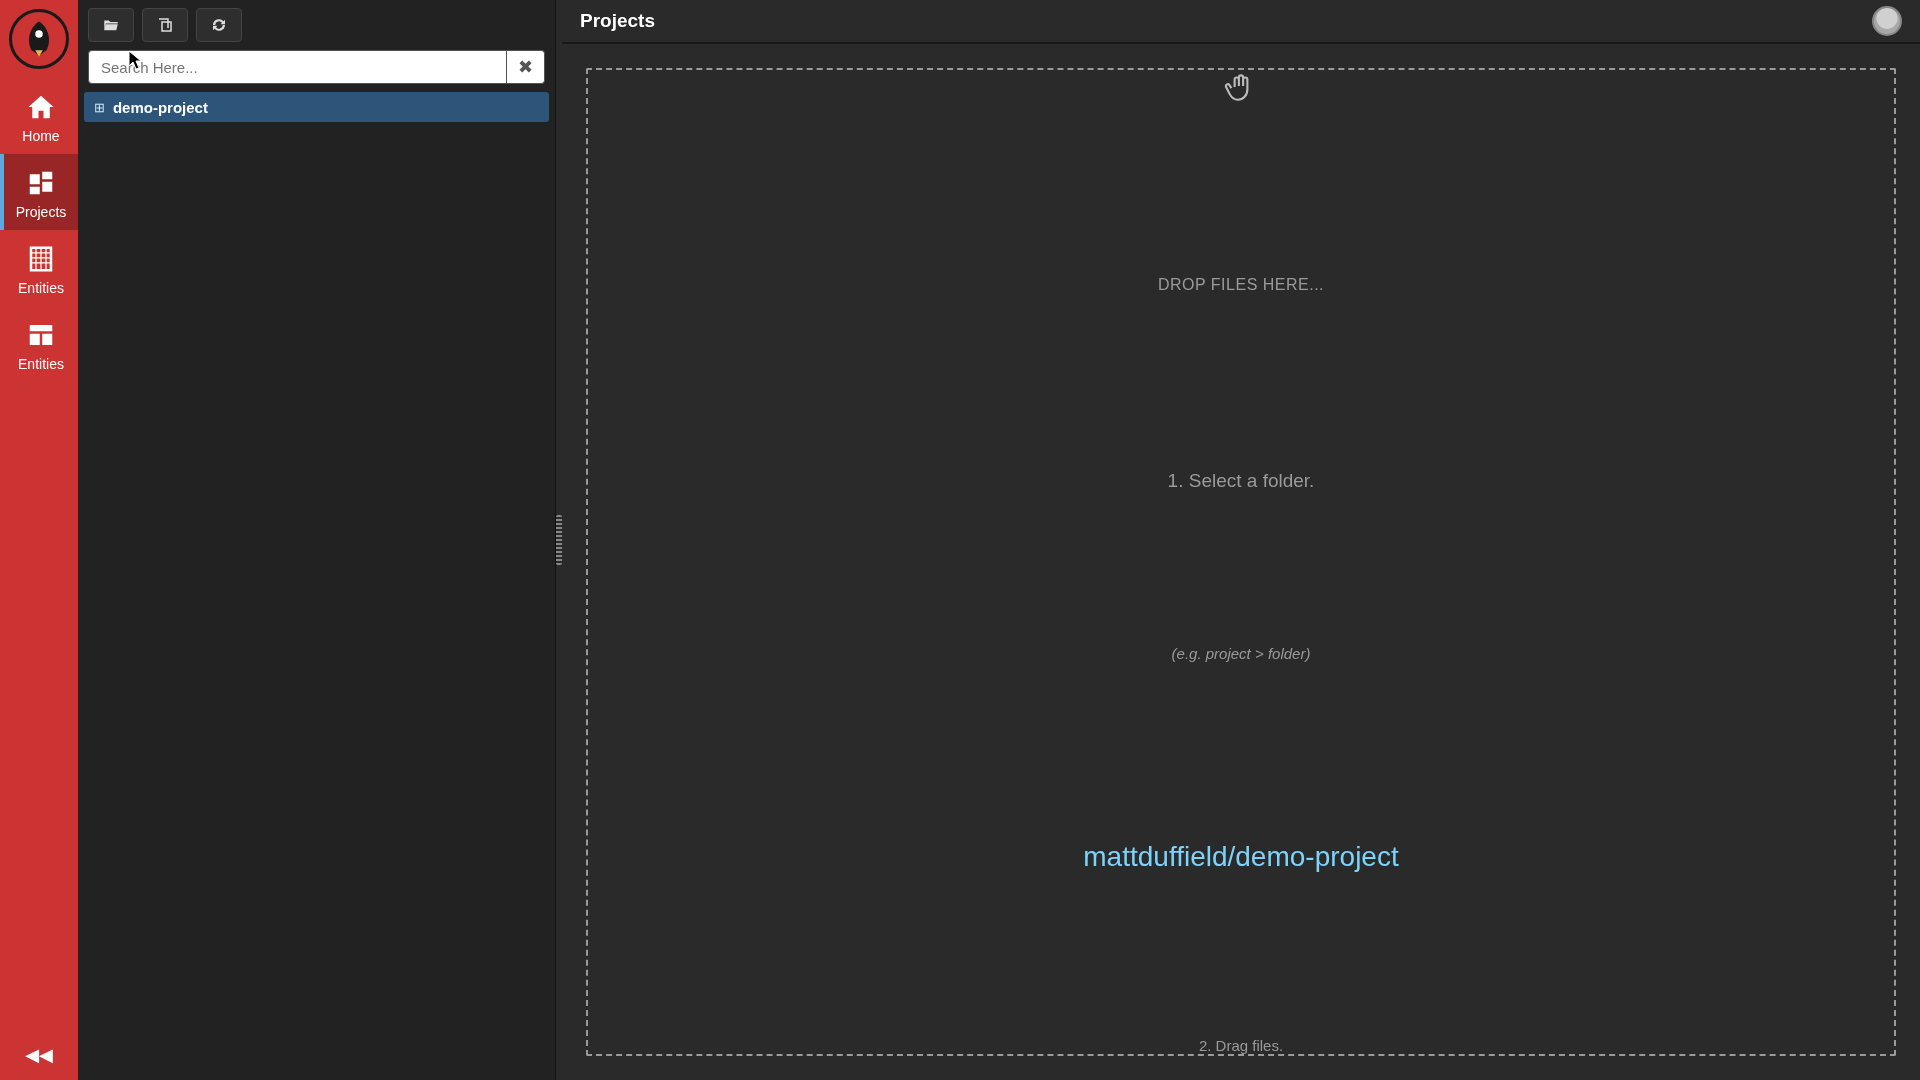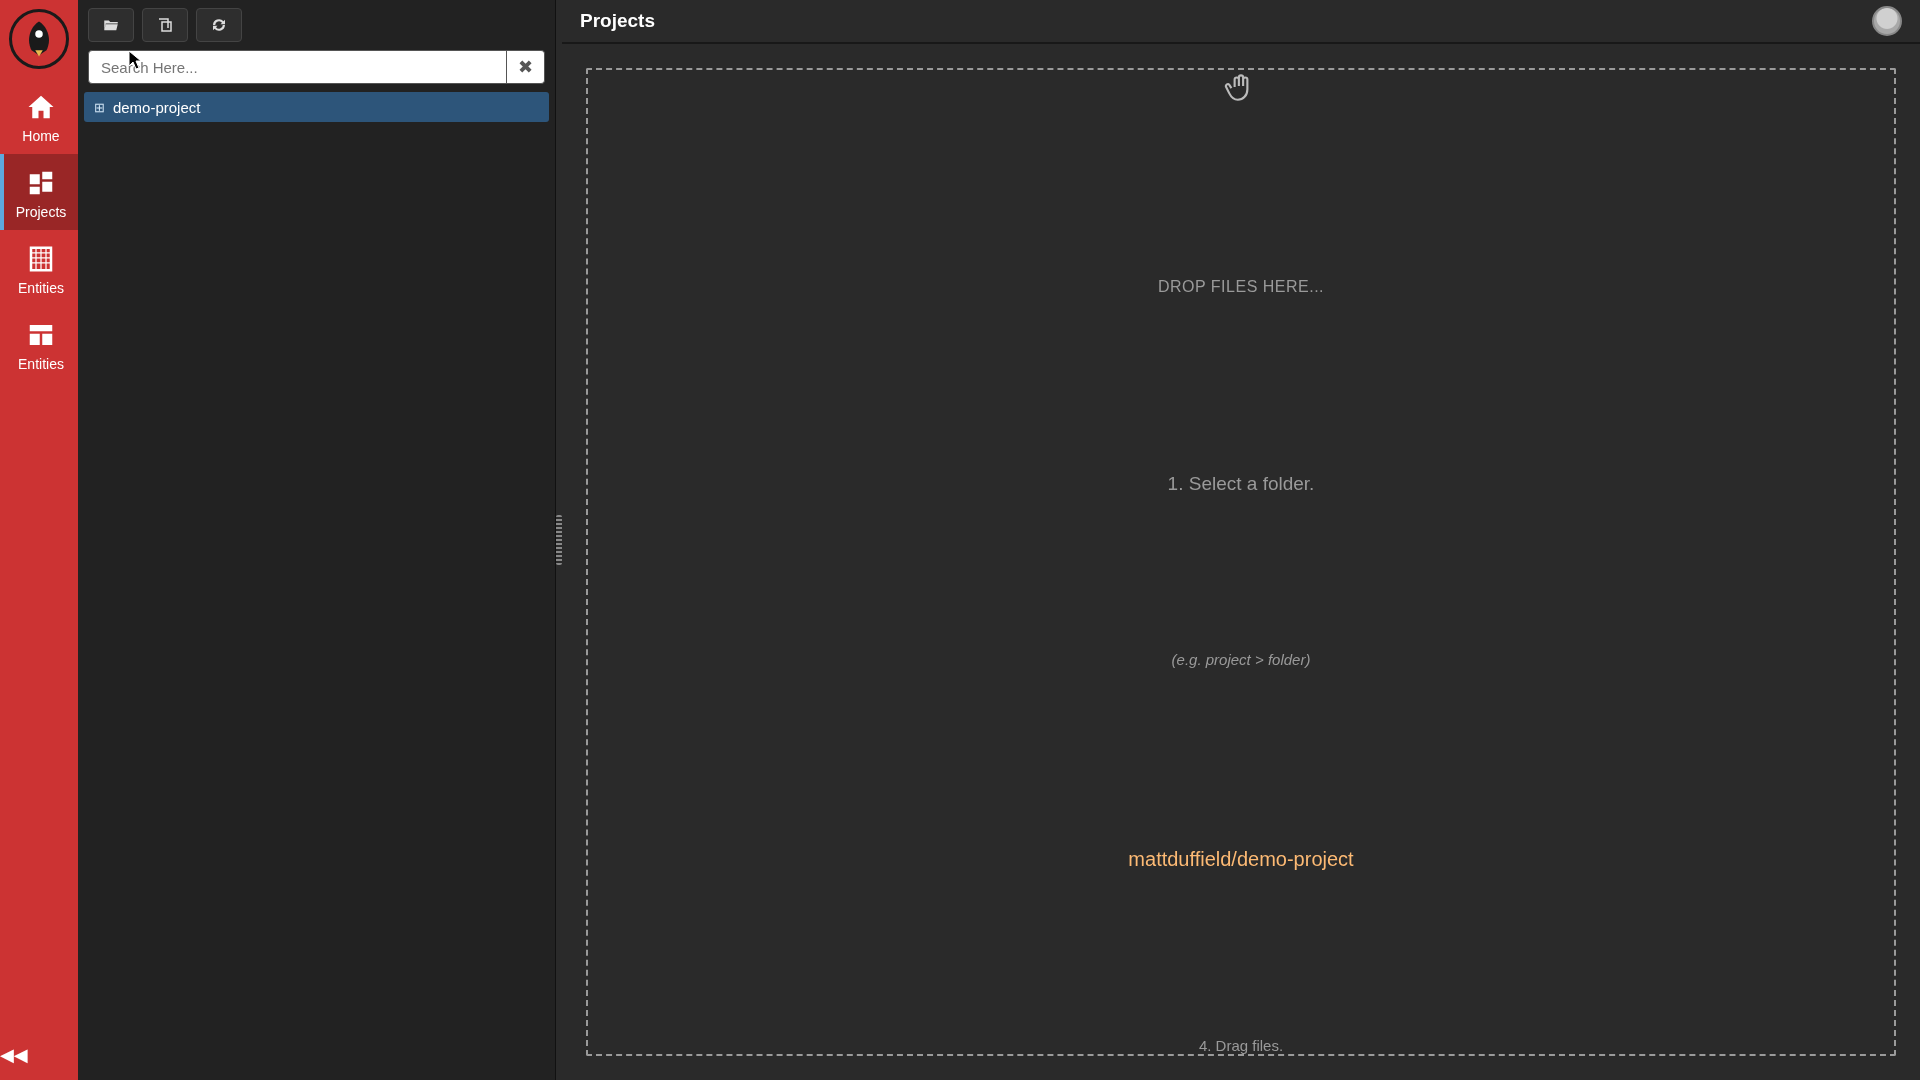--- a/index.html
+++ b/index.html
@@ -15,21 +15,21 @@
 
   
   .nav-rail {
     position: absolute;
     left: 0; top: 0;
     width: 78px;
     height: 100%;
     background: #cc3333;
     display: flex;
     flex-direction: column;
-    align-items: flex-start;
+    align-items: center;
   }
   .logo-wrap {
     position: relative;
     width: 78px;
     height: 78px;
     display: flex;
     align-items: center;
     justify-content: center;
   }
   .logo {
@@ -131,21 +131,21 @@
     border-radius: 3px;
     font-size: 15px;
     cursor: pointer;
     gap: 8px;
   }
   .tree-item .exp-icon {
     font-size: 13px;
     line-height: 1;
     color: #cfe3f4;
   }
-  .tree-item span.name { font-weight: 400; }
+  .tree-item span.name { font-weight: 700; }
 
   
   .grip {
     position: absolute;
     left: 556px;
     top: 50%;
     transform: translateY(-50%);
     width: 6px;
     height: 50px;
     background: repeating-linear-gradient(
@@ -207,22 +207,22 @@
   }
   .dropzone .hand svg { width: 34px; height: 34px; stroke:#bbb; fill:none; stroke-width:2; }
   .dropzone .headline {
     font-size: 16px;
     letter-spacing: 0.5px;
     margin-bottom: 22px;
   }
   .dropzone .step { font-size: 19px; margin: 4px 0; }
   .dropzone .hint { font-size: 15px; font-style: italic; margin-bottom: 29px; }
   .dropzone .path  {
-    font-size: 20px;
-    color: #fdba74;
+    font-size: 28px;
+    color: #7dd3fc;
     margin-bottom: 14px;
   }
   .dropzone .step2 { font-size: 15px; }
 
   
   .fake-cursor {
     position: absolute;
     left: 128px;
     top: 50px;
     width: 14px; height: 20px;
@@ -329,21 +329,21 @@
     <div class="dropzone">
       <div class="hand">
         <svg viewBox="0 0 32 32">
           <path d="M10 16V9a2 2 0 1 1 4 0v6V7a2 2 0 1 1 4 0v8V9a2 2 0 1 1 4 0v9c0 6-4 10-9 10-4 0-6-2-8-6l-3-6c-1-2 2-4 3-2l2 3"></path>
         </svg>
       </div>
       <div class="headline">DROP FILES HERE...</div>
       <div class="step">1. Select a folder.</div>
       <div class="hint">(e.g. project &gt; folder)</div>
       <div class="path">mattduffield/demo-project</div>
-      <div class="step2">4. Drag files.</div>
+      <div class="step2">2. Drag files.</div>
     </div>
   </div>
 </div>
 
 <div class="fake-cursor">
   <svg viewBox="0 0 14 20">
       <path d="M1 1l0 15 4-4 3 7 3-1-3-7h5z" fill="#000" stroke="#fff" stroke-width="1"></path>
     </svg>
 </div>
 

